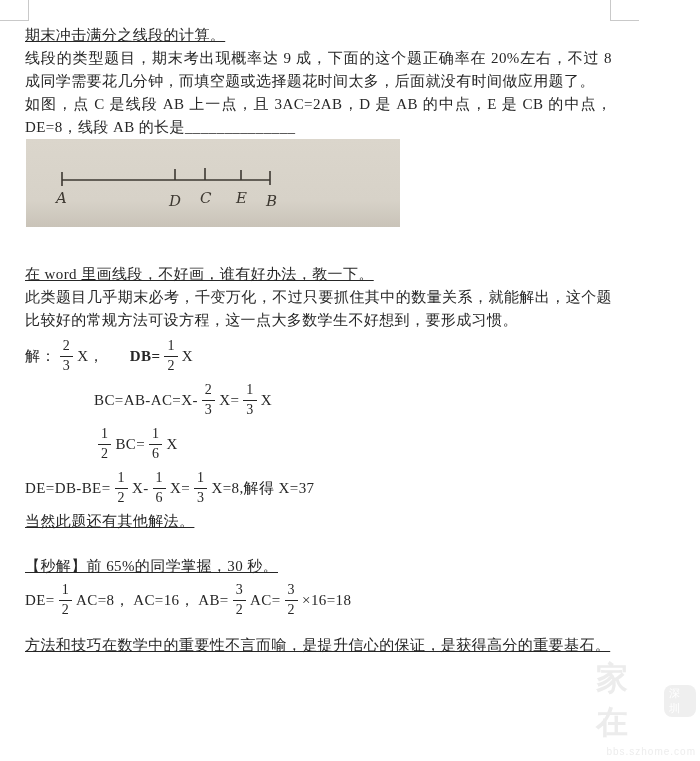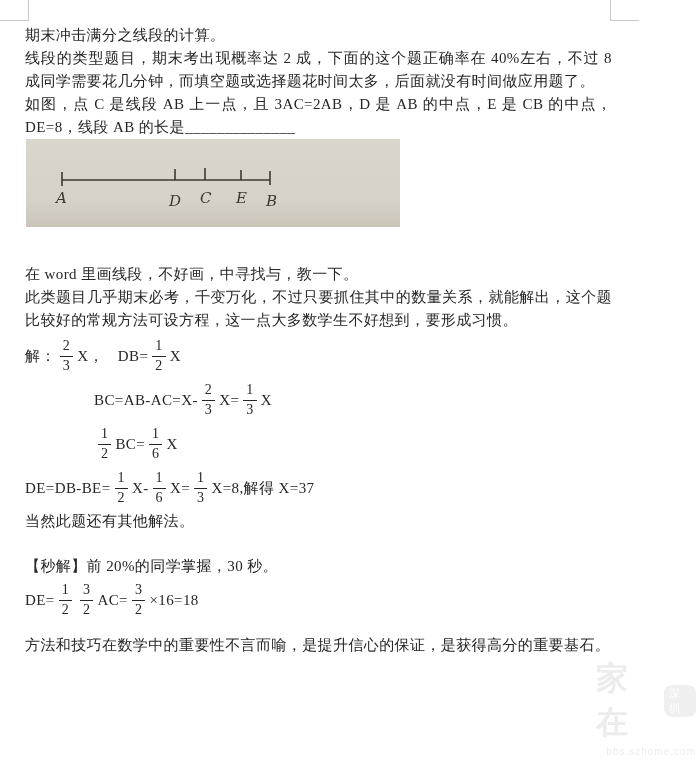--- a/index.html
+++ b/index.html
@@ -15,39 +15,39 @@
     letter-spacing:0.4px;
   }
   
   .crop-tl { position:absolute; left:0; top:0; width:29px; height:21px;
     border-right:1px solid #c9c9c9; border-bottom:1px solid #c9c9c9; }
   .crop-tr { position:absolute; left:610px; top:0; width:29px; height:21px;
     border-left:1px solid #c9c9c9; border-bottom:1px solid #c9c9c9; }
 
   .content { position:absolute; left:25px; top:24px; width:587px; }
   .para { line-height:23px; text-align:justify; }
-  .single { text-align:left; }
+  .single { text-align:left;text-decoration:underline; }
 
   
   .photo {
     width:374px; height:88px; margin-left:1px;
     background:linear-gradient(180deg,#dbd6cc 0%, #d7d2c8 70%, #c9c3b8 100%);
   }
   .photo svg { display:block; }
   .photo text { font-family:"DejaVu Serif", serif; font-style:italic; font-size:15px; fill:#3d3831; }
 
   
   .frow { display:flex; align-items:center; height:44px; line-height:normal; text-align:left; }
   .frow .seg { white-space:pre; }
   .frac { display:inline-flex; flex-direction:column; align-items:center;
     margin:0 4px; font-size:14px; line-height:1.3; }
   .frac .num { border-bottom:1px solid #262626; padding:0 3px; }
   .frac .den { padding:0 3px; }
   .indent45 { margin-left:69px; }
-  .gapL { margin-left:14px; }
+  .gapL { margin-left:26px;font-weight:bold; }
 
   
   .watermark { position:absolute; right:4px; bottom:4px; width:100px;
     color:#e7e7e7; user-select:none; font-family:"Liberation Sans", sans-serif; }
   .wm-row { display:flex; align-items:center; justify-content:flex-end; }
   .wm-big { font-size:32px; font-weight:bold; letter-spacing:2px; color:#ececec; }
   .wm-badge { background:#efefef; color:#ffffff; font-size:11px; border-radius:8px;
     padding:1px 5px; margin-left:2px; }
   .wm-site { font-size:10px; text-align:right; color:#ededed; letter-spacing:1px; margin-top:1px; }
 
@@ -61,42 +61,42 @@
 
 <div class="page">
 
   <div class="crop-tl"></div>
   <div class="crop-tr"></div>
 
   <div class="content">
 
     <p class="para single">期末冲击满分之线段的计算。</p>
 
-    <p class="para">线段的类型题目，期末考出现概率达 2 成，下面的这个题正确率在 40%左右，不过 8 成同学需要花几分钟，而填空题或选择题花时间太多，后面就没有时间做应用题了。</p>
+    <p class="para">线段的类型题目，期末考出现概率达 9 成，下面的这个题正确率在 20%左右，不过 8 成同学需要花几分钟，而填空题或选择题花时间太多，后面就没有时间做应用题了。</p>
 
 
     <p class="para">如图，点 C 是线段 AB 上一点，且 3AC=2AB，D 是 AB 的中点，E 是 CB 的中点，DE=8，线段 AB 的长是______________</p>
 
     <div class="photo">
       <svg width="374" height="88" viewBox="0 0 374 88">
         <line x1="36" y1="41" x2="244" y2="41" stroke="#3d3831" stroke-width="1.6"></line>
         <line x1="36" y1="33" x2="36" y2="47" stroke="#3d3831" stroke-width="1.6"></line>
         <line x1="149" y1="30" x2="149" y2="41" stroke="#3d3831" stroke-width="1.6"></line>
         <line x1="179" y1="29" x2="179" y2="41" stroke="#3d3831" stroke-width="1.6"></line>
         <line x1="215" y1="31" x2="215" y2="41" stroke="#3d3831" stroke-width="1.6"></line>
         <line x1="244" y1="32" x2="244" y2="46" stroke="#3d3831" stroke-width="1.6"></line>
         <text x="30" y="64">A</text>
         <text x="143" y="67">D</text>
         <text x="174" y="64">C</text>
         <text x="210" y="64">E</text>
         <text x="240" y="67">B</text>
       </svg>
     </div>
 
-    <p class="para single mt36">在 word 里画线段，不好画，中寻找与，教一下。</p>
+    <p class="para single mt36">在 word 里画线段，不好画，谁有好办法，教一下。</p>
 
     <p class="para">此类题目几乎期末必考，千变万化，不过只要抓住其中的数量关系，就能解出，这个题比较好的常规方法可设方程，这一点大多数学生不好想到，要形成习惯。</p>
 
     <div class="frow mt2">
       <span class="seg">解：</span>
       <span class="frac">
           <span class="num">2</span>
           <span class="den">3</span>
         </span>
       <span class="seg">X，</span>
@@ -150,28 +150,29 @@
       <span class="seg">X=</span>
       <span class="frac">
           <span class="num">1</span>
           <span class="den">3</span>
         </span>
       <span class="seg">X=8,解得 X=37</span>
     </div>
 
     <p class="para single">当然此题还有其他解法。</p>
 
-    <p class="para single mt22">【秒解】前 20%的同学掌握，30 秒。</p>
+    <p class="para single mt22">【秒解】前 65%的同学掌握，30 秒。</p>
 
     <div class="frow">
       <span class="seg">DE=</span>
       <span class="frac">
           <span class="num">1</span>
           <span class="den">2</span>
         </span>
+      <span class="seg">AC=8， AC=16， AB=</span>
       <span class="frac">
           <span class="num">3</span>
           <span class="den">2</span>
         </span>
       <span class="seg">AC=</span>
       <span class="frac">
           <span class="num">3</span>
           <span class="den">2</span>
         </span>
       <span class="seg">×16=18</span>

